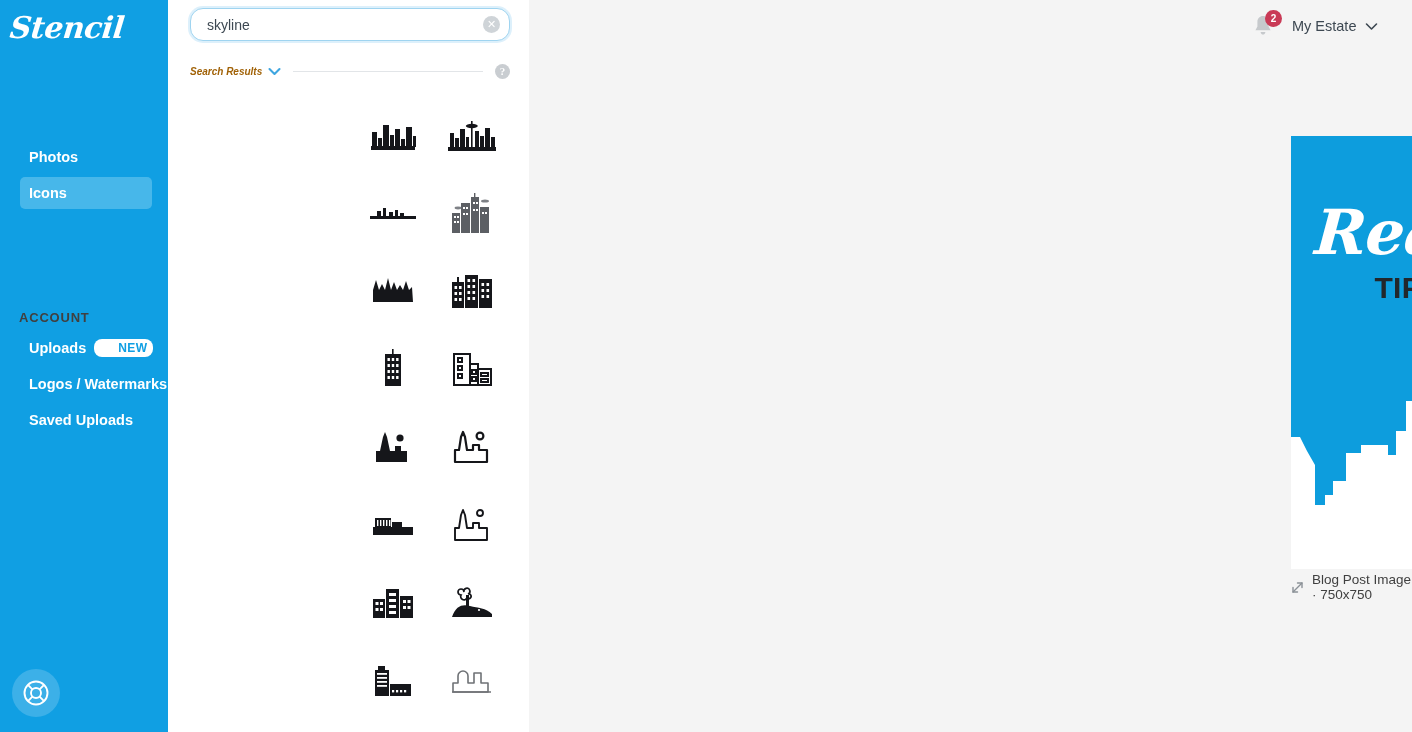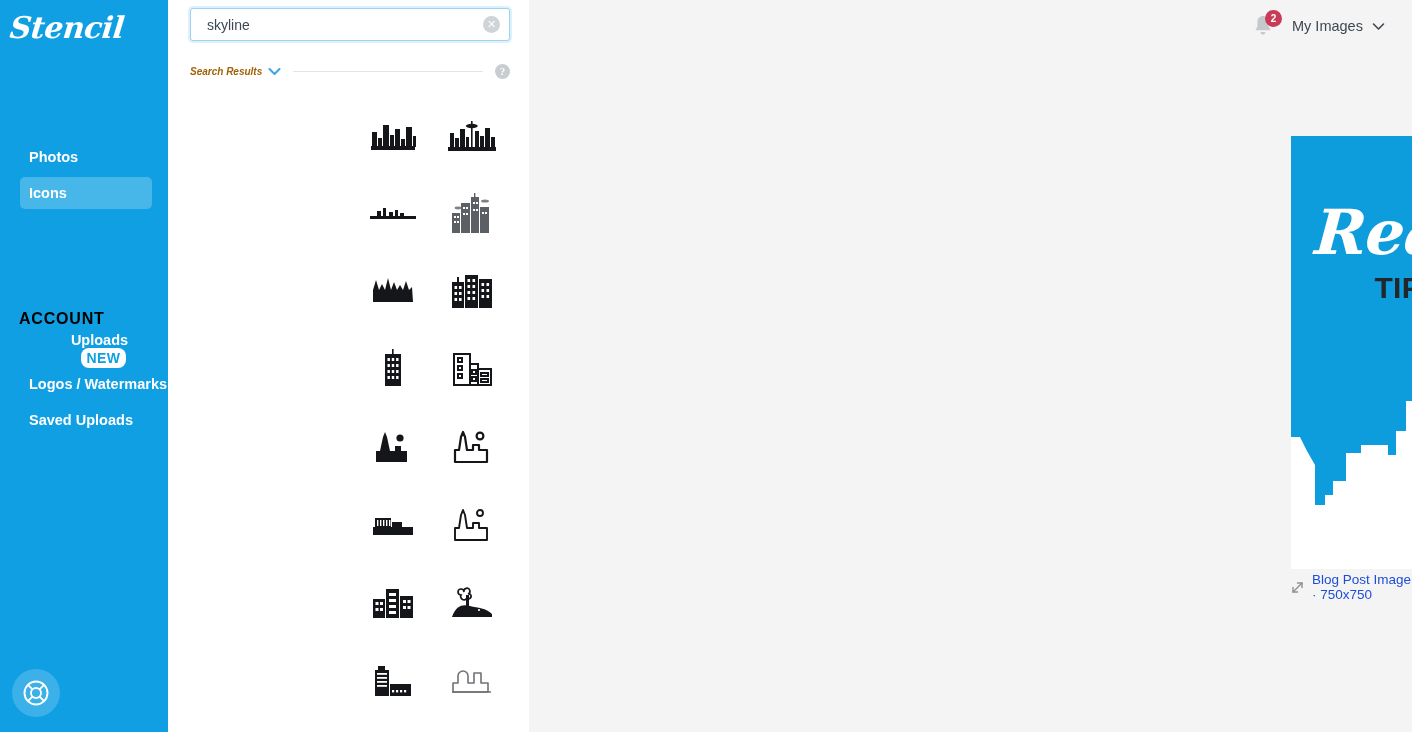--- a/index.html
+++ b/index.html
@@ -29,53 +29,53 @@
     display: flex; align-items: center; padding-left: 9px;
     color: #ffffff; font-size: 14.5px; font-weight: 600;
     border-radius: 5px; cursor: pointer; white-space: nowrap;
   }
   .nav-item.active { background: #47b7ea; text-align: right; }
   .nav-item.wide { width: 150px; }
   #nav-photos    { top: 141px; }
   #nav-icons     { top: 177px; }
   #nav-templates { top: 213px; }
   #nav-quotes    { top: 249px; }
-  #nav-uploads   { top: 332px; flex-direction: column; }
+  #nav-uploads   { top: 332px; }
   #nav-logos     { top: 368px; }
   #nav-saved     { top: 404px; }
   #account-label {
     position: absolute; left: 19px; top: 310px;
-    color: #000000; font-size: 16px; font-weight: 600;
+    color: #404040; font-size: 13px; font-weight: 600;
     letter-spacing: 0.8px;
   }
   #uploads-badge {
     display: inline-block; margin-left: 8px;
     background: #ffffff; color: #109fe3;
-    font-size: 14px; font-weight: bold; letter-spacing: 0.4px;
-    padding: 2px 6px 2px 6px; border-radius: 8px;
+    font-size: 12px; font-weight: bold; letter-spacing: 0.4px;
+    padding: 2px 6px 2px 24px; border-radius: 8px;
     vertical-align: middle;
   }
   #support-button {
     position: absolute; left: 12px; top: 669px;
     width: 48px; height: 48px; border-radius: 50%;
     background: #3cb0e8; cursor: pointer;
     display: flex; align-items: center; justify-content: center;
   }
 
   
   #panel {
     position: absolute; left: 168px; top: 0; width: 361px; height: 732px;
     background: #ffffff;
   }
   #search-wrap {
     position: absolute; left: 22px; top: 8px; width: 320px; height: 33px;
   }
   #search-input {
     width: 100%; height: 33px; border: 1px solid #9fd4f0;
-    border-radius: 3px; outline: none;
+    border-radius: 13px; outline: none;
     padding: 0 34px 0 16px; font-size: 14px; color: #3d4852;
     font-family: "Liberation Sans", sans-serif;
     box-shadow: 0 0 0 2px rgba(120,195,240,0.25);
     background: #ffffff;
   }
   #search-clear {
     position: absolute; right: 10px; top: 8px;
     width: 17px; height: 17px; border-radius: 50%;
     background: #cfd4d8; cursor: pointer;
     display: flex; align-items: center; justify-content: center;
@@ -167,21 +167,21 @@
     position: absolute; left: 0; top: 135px; width: 433px;
     text-align: center; color: #22272b;
     font-size: 30px; font-weight: bold; letter-spacing: 0.2px;
   }
   #canvas-skyline {
     position: absolute; left: 0; bottom: 0; width: 433px; height: 240px;
   }
   #canvas-label {
     position: absolute; left: 762px; top: 572px;
     display: flex; align-items: center;
-    color: #1d4ed8; font-size: 13.5px;
+    color: #404040; font-size: 13.5px;
   }
   #canvas-resize-icon { margin-right: 8px; display: flex; }
 </style>
 </head>
 <body>
 
 <div id="app">
 
   <div id="sidebar">
     <div id="logo">Stencil</div>
@@ -769,21 +769,21 @@
 
     <div id="topbar">
       <div id="bell-wrap">
         <svg width="22" height="24" viewBox="0 0 22 24" fill="#c6c9cc">
           <path d="M11,2 C7.8,2 5.4,4.5 5.4,7.7 L5.4,12.5 L3.4,16.2 L18.6,16.2 L16.6,12.5 L16.6,7.7 C16.6,4.5 14.2,2 11,2 Z"></path>
           <path d="M8.6,18 C8.6,19.5 9.7,20.6 11,20.6 C12.3,20.6 13.4,19.5 13.4,18 Z"></path>
         </svg>
         <span id="bell-badge">2</span>
       </div>
       <div id="account-menu">
-        <span>My Images</span>
+        <span>My Estate</span>
         <span id="account-caret">
           <svg width="13" height="9" viewBox="0 0 13 9" fill="none" stroke="#3d4852" stroke-width="1.6" stroke-linecap="round" stroke-linejoin="round">
             <polyline points="1.5,2 6.5,7 11.5,2"></polyline>
           </svg>
         </span>
       </div>
     </div>
 
     <div id="canvas">
       <div id="canvas-title">Real Estate</div>

